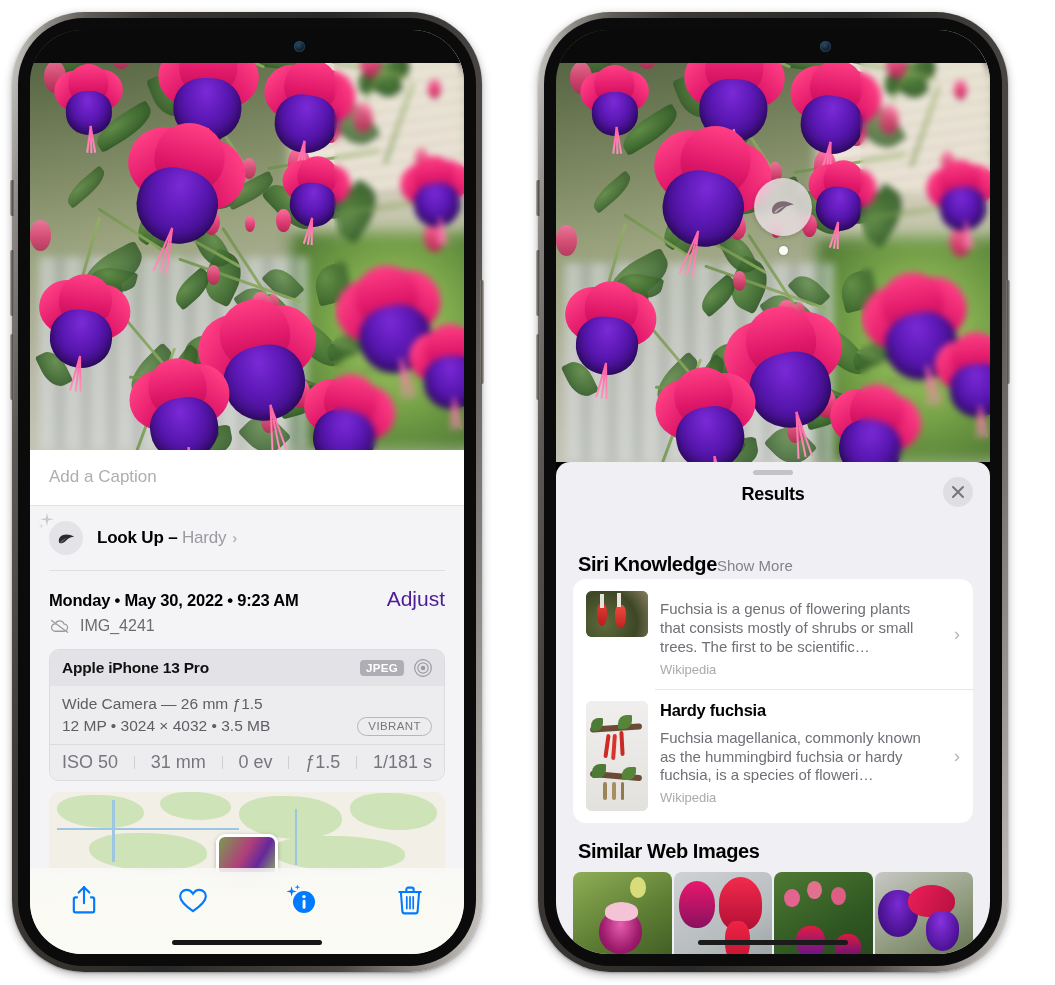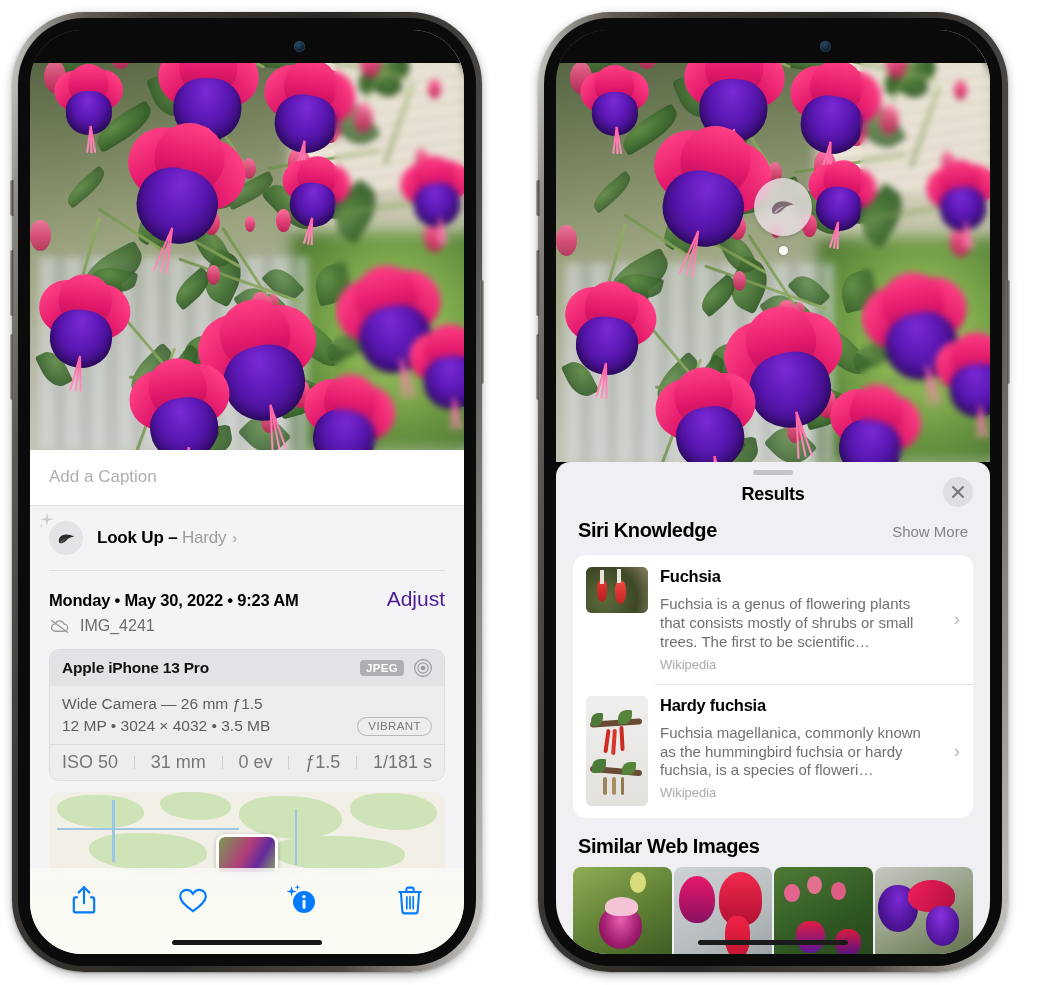--- a/index.html
+++ b/index.html
@@ -272,22 +272,23 @@
     position: relative; padding: 9px 0 14px 0; text-align: center;
   }
   .res-title { font-size: 18px; font-weight: 700; color: #000; letter-spacing: -.3px; }
   .close-btn {
     position: absolute; right: 17px; top: 2px;
     width: 30px; height: 30px; border-radius: 50%;
     background: #dedee3;
     display: flex; align-items: center; justify-content: center;
   }
   .sec-head {
-    display: flex; align-items: baseline; justify-content: space-between;
-    padding: 0 22px 13px 22px;
+    display: flex; align-items: baseline; 
+    padding: 0 22px 3px 22px;
+    margin-top: 34px;
   }
   .sec-title { font-size: 20px; font-weight: 700; color: #000; letter-spacing: -.4px; }
   .show-more { font-size: 15px; color: #82828a; }
 
   .know-card {
     margin: 0 17px; background: #fff; border-radius: 13px; overflow: hidden;
   }
   .know-item { display: flex; padding: 12px 13px 12px 13px; position: relative; }
   .know-item + .know-item::before {
     content: ""; position: absolute; left: 82px; right: 0; top: 0; height: .5px; background: #e6e6ea;
@@ -924,21 +925,20 @@
         <div class="know-card" id="knowCard">
             <div class="know-item">
               <div class="know-thumb t1">
                 <div style="position:absolute;inset:0;background:radial-gradient(circle at 30% 70%,#5e6b3a,#3d4726 60%,#8a7e62)"></div>
                 <div style="position:absolute;left:18%;top:28%;width:16%;height:48%;background:linear-gradient(180deg,#e23a34,#b51f1c);border-radius:40% 40% 55% 55%"></div>
                 <div style="position:absolute;left:46%;top:30%;width:18%;height:50%;background:linear-gradient(180deg,#ef4a40,#c02420);border-radius:40% 40% 55% 55%"></div>
                 <div style="position:absolute;left:22%;top:6%;width:7%;height:30%;background:#e6e2d8"></div>
                 <div style="position:absolute;left:50%;top:4%;width:7%;height:30%;background:#ece7dd"></div>
               </div>
               <div class="know-body">
-                <div class="know-name">Fuchsia</div>
                 <div class="know-desc">Fuchsia is a genus of flowering plants that consists mostly of shrubs or small trees. The first to be scientific…</div>
                 <div class="know-src">Wikipedia</div>
               </div>
               <div class="know-chev">›</div>
             </div>
             <div class="know-item">
               <div class="know-thumb t2">
                 <div style="position:absolute;inset:0;background:linear-gradient(180deg,#f0efed,#e2e1de)"></div>
                 <div style="position:absolute;left:6%;top:22%;width:84%;height:5%;background:#6a4b35;border-radius:3px;transform:rotate(-4deg)"></div>
                 <div style="position:absolute;left:8%;top:16%;width:20%;height:12%;background:#4e7a38;border-radius:60% 10% 60% 10%"></div>

